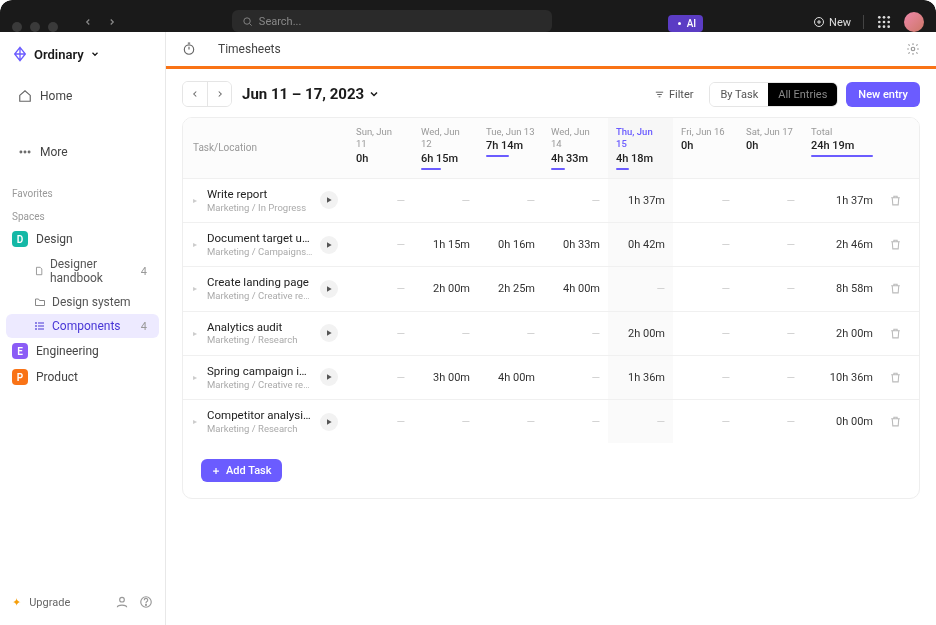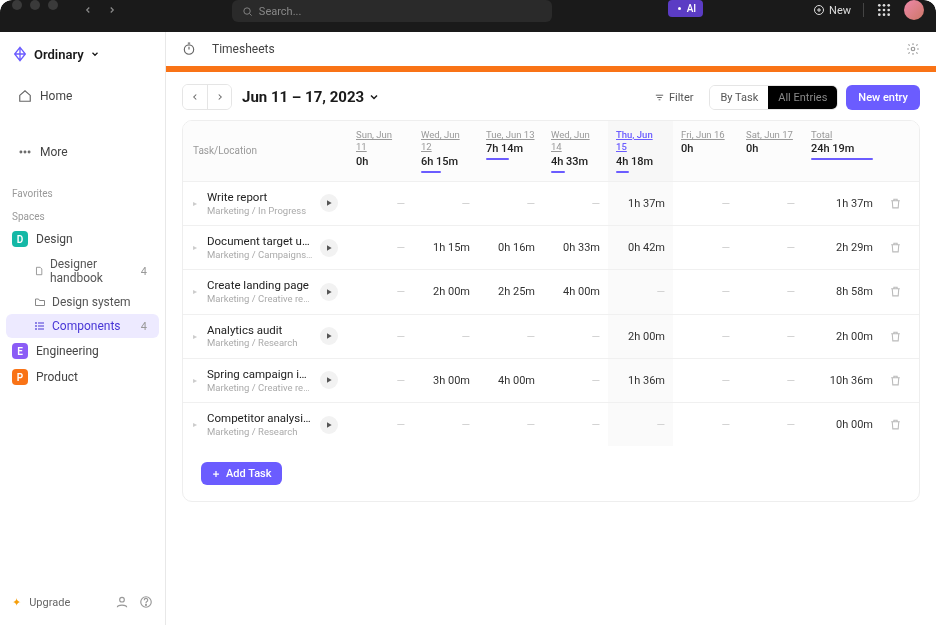--- a/index.html
+++ b/index.html
@@ -1,19 +1,19 @@
 <!DOCTYPE html>
 <html><head>
 <meta charset="utf-8">
 <style>
 * { margin: 0; padding: 0; box-sizing: border-box; font-family: -apple-system, BlinkMacSystemFont, "Segoe UI", Roboto, sans-serif; }
 body { background: #fff; width: 936px; height: 625px; overflow: hidden; border-radius: 12px; }
 
 
-.titlebar { height: 32px; background: #1a1a1a; display: flex; align-items: flex-start; padding: 0 12px; gap: 8px; border-radius: 12px 12px 0 0; }
+.titlebar { height: 32px; background: #1a1a1a; display: flex; align-items: flex-end; padding: 0 12px; gap: 8px; border-radius: 12px 12px 0 0; }
 .traffic-lights { display: flex; gap: 8px; }
 .traffic-light { width: 10px; height: 10px; border-radius: 50%; background: #3a3a3a; }
 .nav-arrows { display: flex; gap: 4px; margin-left: 12px; }
 .nav-arrow { width: 20px; height: 20px; display: flex; align-items: center; justify-content: center; color: #888; cursor: pointer; border-radius: 4px; }
 .search-bar { flex: 1; max-width: 320px; margin: 0 auto; height: 22px; background: #2a2a2a; border-radius: 6px; display: flex; align-items: center; padding: 0 10px; gap: 6px; color: #888; font-size: 11px; }
 .ai-badge { background: #5b3cc4; color: #fff; font-size: 10px; padding: 3px 7px; border-radius: 4px; margin-left: 6px; display: flex; align-items: center; gap: 3px; font-weight: 500; }
 .titlebar-right { display: flex; align-items: center; gap: 12px; margin-left: auto; }
 .new-btn { display: flex; align-items: center; gap: 4px; color: #ddd; font-size: 11px; cursor: pointer; }
 .apps-grid { width: 16px; height: 16px; color: #ddd; cursor: pointer; }
 .avatar { width: 20px; height: 20px; border-radius: 50%; background: linear-gradient(135deg,#e8a,#c76); }
@@ -35,21 +35,21 @@
 .subspace .num { margin-left: auto; color: #999; font-size: 11px; }
 .subspace.active { background: #edeaff; color: #4836d6; }
 .subspace.active .icon { color: #4836d6; }
 .sidebar-footer { margin-top: auto; padding: 8px 12px; display: flex; align-items: center; gap: 8px; font-size: 11px; color: #666; }
 .sidebar-footer .spark { color: #f59e0b; }
 .sidebar-footer .foot-icon { width: 14px; height: 14px; color: #999; }
 .sidebar-footer .right-icons { margin-left: auto; display: flex; gap: 10px; }
 
 
 .main { flex: 1; display: flex; flex-direction: column; }
-.main-header { display: flex; align-items: center; gap: 16px; padding: 10px 16px; border-bottom: 6px solid #f97316; font-size: 12px; color: #444; }
+.main-header { display: flex; align-items: center; gap: 22px; padding: 10px 16px; border-bottom: 3px solid #f97316; font-size: 12px; color: #444; }
 .main-header .timer-icon { width: 14px; height: 14px; color: #666; }
 .main-header .gear { margin-left: auto; width: 14px; height: 14px; color: #999; cursor: pointer; }
 
 .toolbar { display: flex; align-items: center; gap: 10px; padding: 12px 16px 10px; }
 .week-nav { display: flex; align-items: center; border: 1px solid #e5e5e5; border-radius: 6px; overflow: hidden; }
 .week-nav button { border: none; background: #fff; width: 24px; height: 24px; cursor: pointer; color: #666; display: flex; align-items: center; justify-content: center; }
 .week-nav button + button { border-left: 1px solid #e5e5e5; }
 .date-range { font-size: 15px; font-weight: 700; color: #1a1a1a; display: flex; align-items: center; gap: 4px; cursor: pointer; }
 .toolbar-right { margin-left: auto; display: flex; align-items: center; gap: 8px; }
 .tb-btn { display: flex; align-items: center; gap: 4px; font-size: 11px; color: #555; padding: 5px 8px; border-radius: 5px; cursor: pointer; }
@@ -62,21 +62,21 @@
 .sheet { margin: 0 16px 16px; border: 1px solid #eee; border-radius: 10px; overflow: hidden; width: calc(100% - 32px); }
 .row { display: flex; border-bottom: 1px solid #f0f0f0; }
 .row:last-child { border-bottom: none; }
 .cell-task { width: 165px; padding: 8px 10px; display: flex; align-items: center; gap: 6px; }
 .cell-day { width: 65px; padding: 8px 8px; font-size: 11px; color: #333; text-align: right; position: relative; }
 .cell-total { width: 78px; padding: 8px 8px; font-size: 11px; color: #333; text-align: right; }
 .cell-actions { width: 28px; display: flex; align-items: center; justify-content: center; }
 
 .hdr { background: #fcfcfc; }
 .hdr .cell-day, .hdr .cell-total { text-align: left; }
-.hdr .day-label { font-size: 9.5px; color: #999; display: block; line-height: 1.3; text-decoration: underline; }
+.hdr .day-label { font-size: 9.5px; color: #999; display: block; line-height: 1.3; }
 .hdr .day-total { font-size: 11px; color: #222; display: block; margin-top: 1px; font-weight: 500;}
 .hdr .cell-task { font-size: 10px; color: #999; }
 .hdr .bar { height: 2px; background: #6b5cff; margin-top: 3px; border-radius: 2px; }
 .hdr .cell-day.today { background: #f7f7f7; }
 .hdr .cell-day.today .day-label { color: #6b5cff; font-weight: 500; }
 
 .task-title { font-size: 11.5px; color: #222; line-height: 1.3; overflow: hidden; text-overflow: ellipsis; white-space: nowrap; }
 .task-path { font-size: 9.5px; color: #aaa; line-height: 1.3; overflow: hidden; text-overflow: ellipsis; white-space: nowrap; }
 .task-text { min-width: 0; flex: 1; }
 .expand-caret { width: 8px; color: #ccc; font-size: 8px; }
@@ -390,21 +390,21 @@
             <div class="cell-day">1h 15m</div>
             <div class="cell-day">0h 16m</div>
             <div class="cell-day">0h 33m</div>
             <div class="cell-day today">0h 42m</div>
             <div class="cell-day">
               <span class="dash">—</span>
             </div>
             <div class="cell-day">
               <span class="dash">—</span>
             </div>
-            <div class="cell-total">2h 29m</div>
+            <div class="cell-total">2h 46m</div>
             <div class="cell-actions">
               <svg class="trash-icon" viewBox="0 0 24 24" fill="none" stroke="currentColor" stroke-width="2">
                 <path d="M4 7h16M9 7V4h6v3M6 7l1 13h10l1-13"></path>
               </svg>
             </div>
           </div>
           <div class="row body-row">
             <div class="cell-task">
     <span class="expand-caret">▸</span>
     <div class="task-text">

